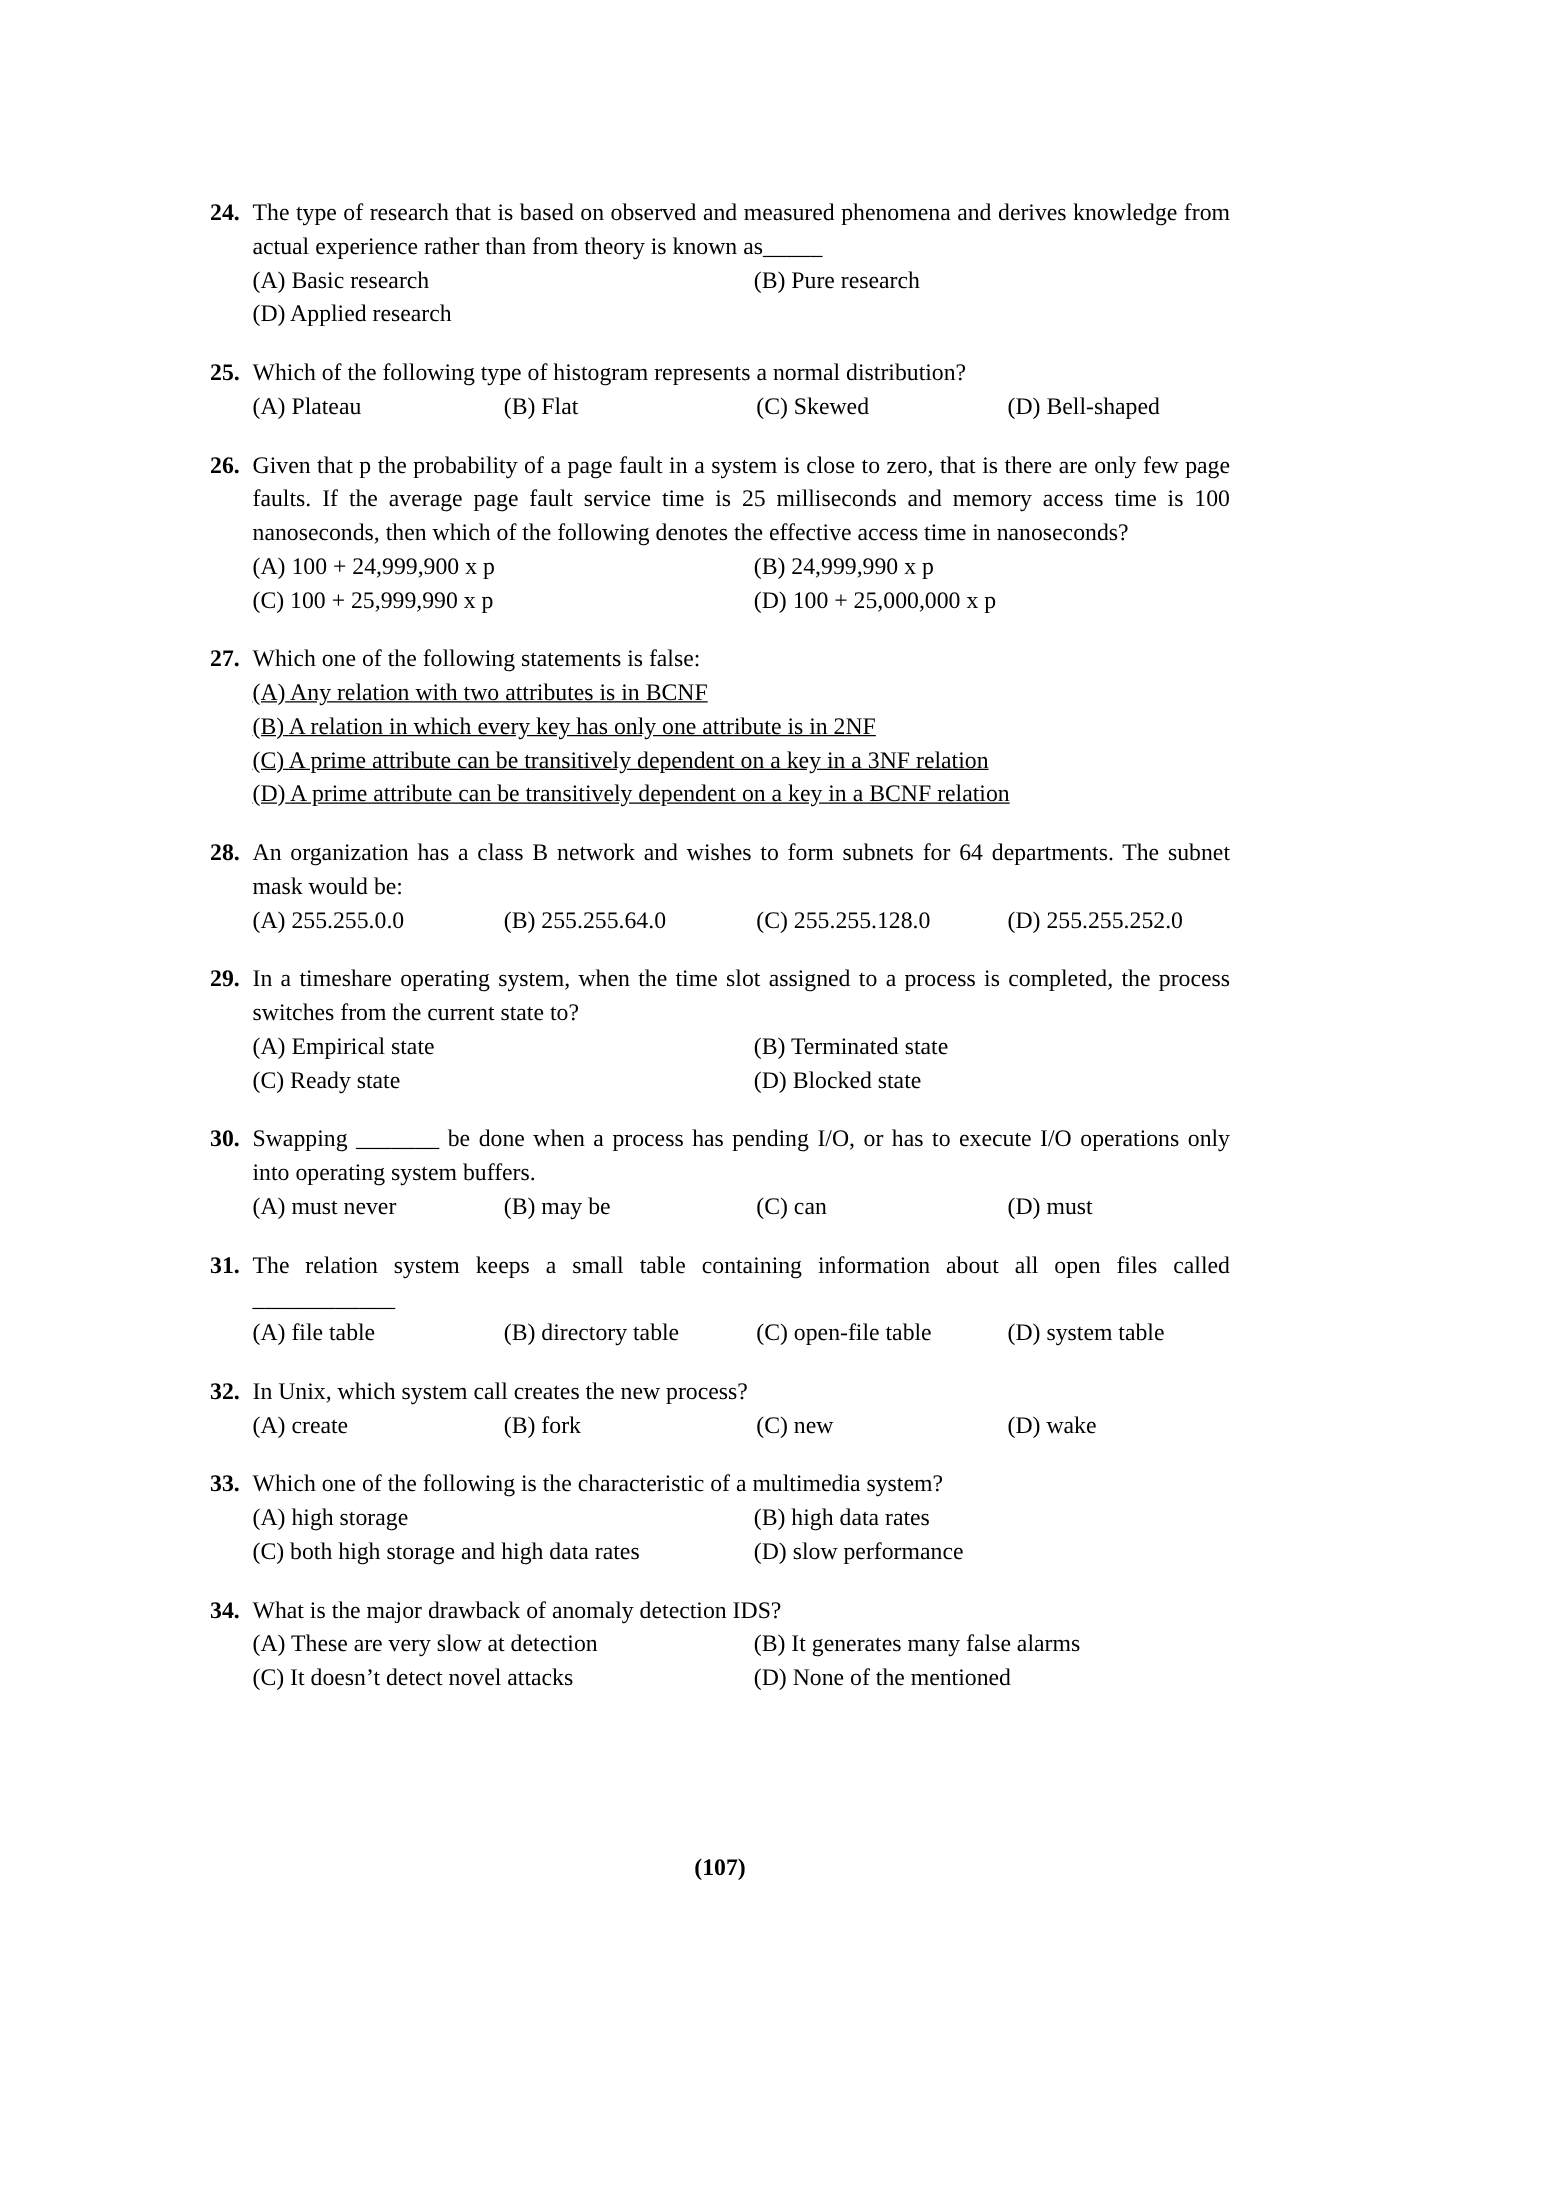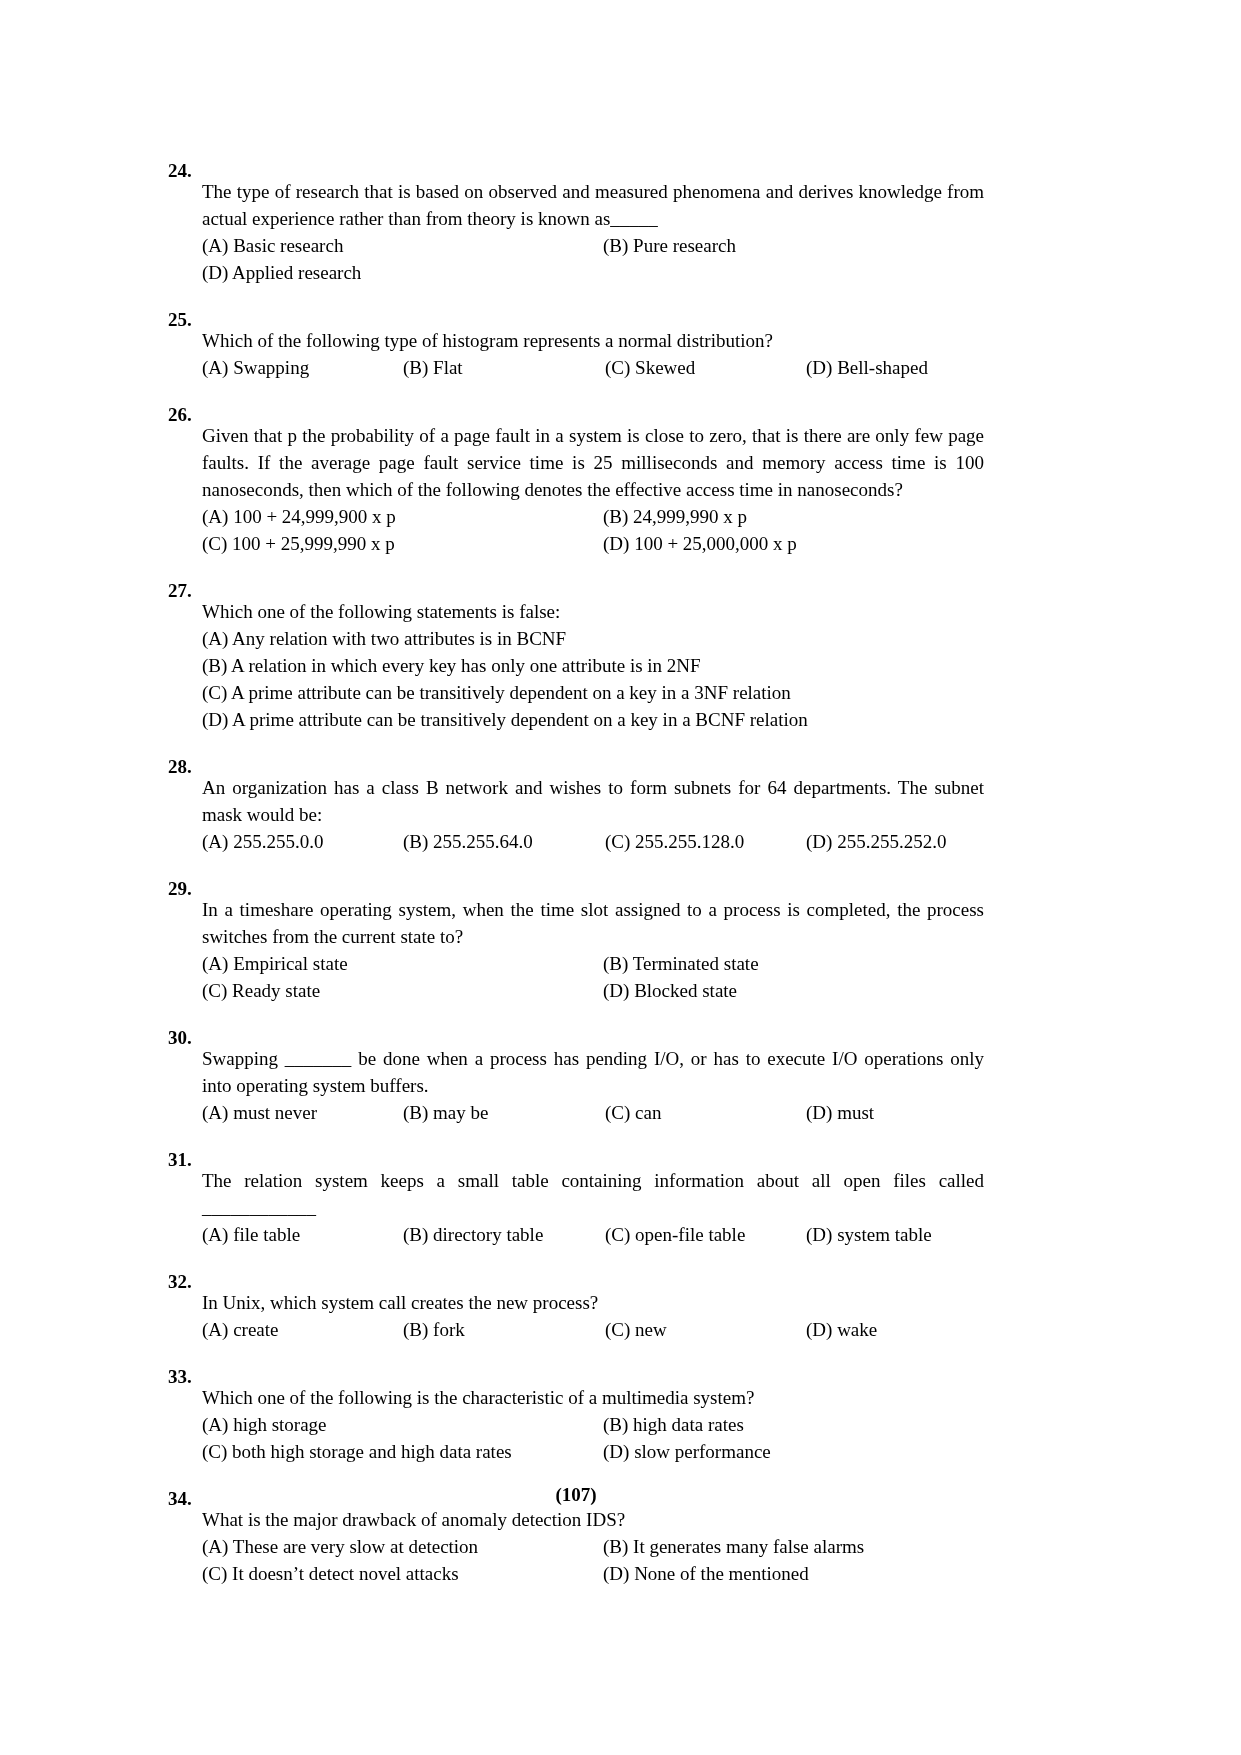--- a/index.html
+++ b/index.html
@@ -22,24 +22,24 @@
   }
   .q {
     display: flex;
     margin-bottom: 20px;
   }
   .q-num {
     flex: 0 0 34px;
     width: 34px;
     font-weight: 700;
   }
-  .q-body { flex: 1 1 auto; min-width: 0; margin-top: 21px; }
+  .q-body { flex: 1 1 auto; min-width: 0; }
   .q-text { text-align: justify; }
   .options { margin-top: 0; }
-  .options.cols-1 .option { display: block; }
+  .options.cols-1 .option { display: block; text-decoration: underline; }
   .options.cols-2 {
     display: grid;
     grid-template-columns: 401px 1fr;
   }
   .options.cols-4 {
     display: grid;
     grid-template-columns: 201px 202px 201px 1fr;
   }
   .option { white-space: nowrap; overflow: visible; }
   .options.cols-1 .option { white-space: normal; }
@@ -67,21 +67,21 @@
             <span class="option"><span>(D)</span> <span>Applied research</span></span>
           </div>
     </div>
   </div>
 
   <div class="q">
     <span class="q-num">25.</span>
     <div class="q-body">
       <div class="q-text">Which of the following type of histogram represents a normal distribution?</div>
       <div class="options cols-4">
-            <span class="option"><span>(A)</span> <span>Swapping</span></span>
+            <span class="option"><span>(A)</span> <span>Plateau</span></span>
             <span class="option"><span>(B)</span> <span>Flat</span></span>
             <span class="option"><span>(C)</span> <span>Skewed</span></span>
             <span class="option"><span>(D)</span> <span>Bell-shaped</span></span>
           </div>
     </div>
   </div>
 
   <div class="q">
     <span class="q-num">26.</span>
     <div class="q-body">

